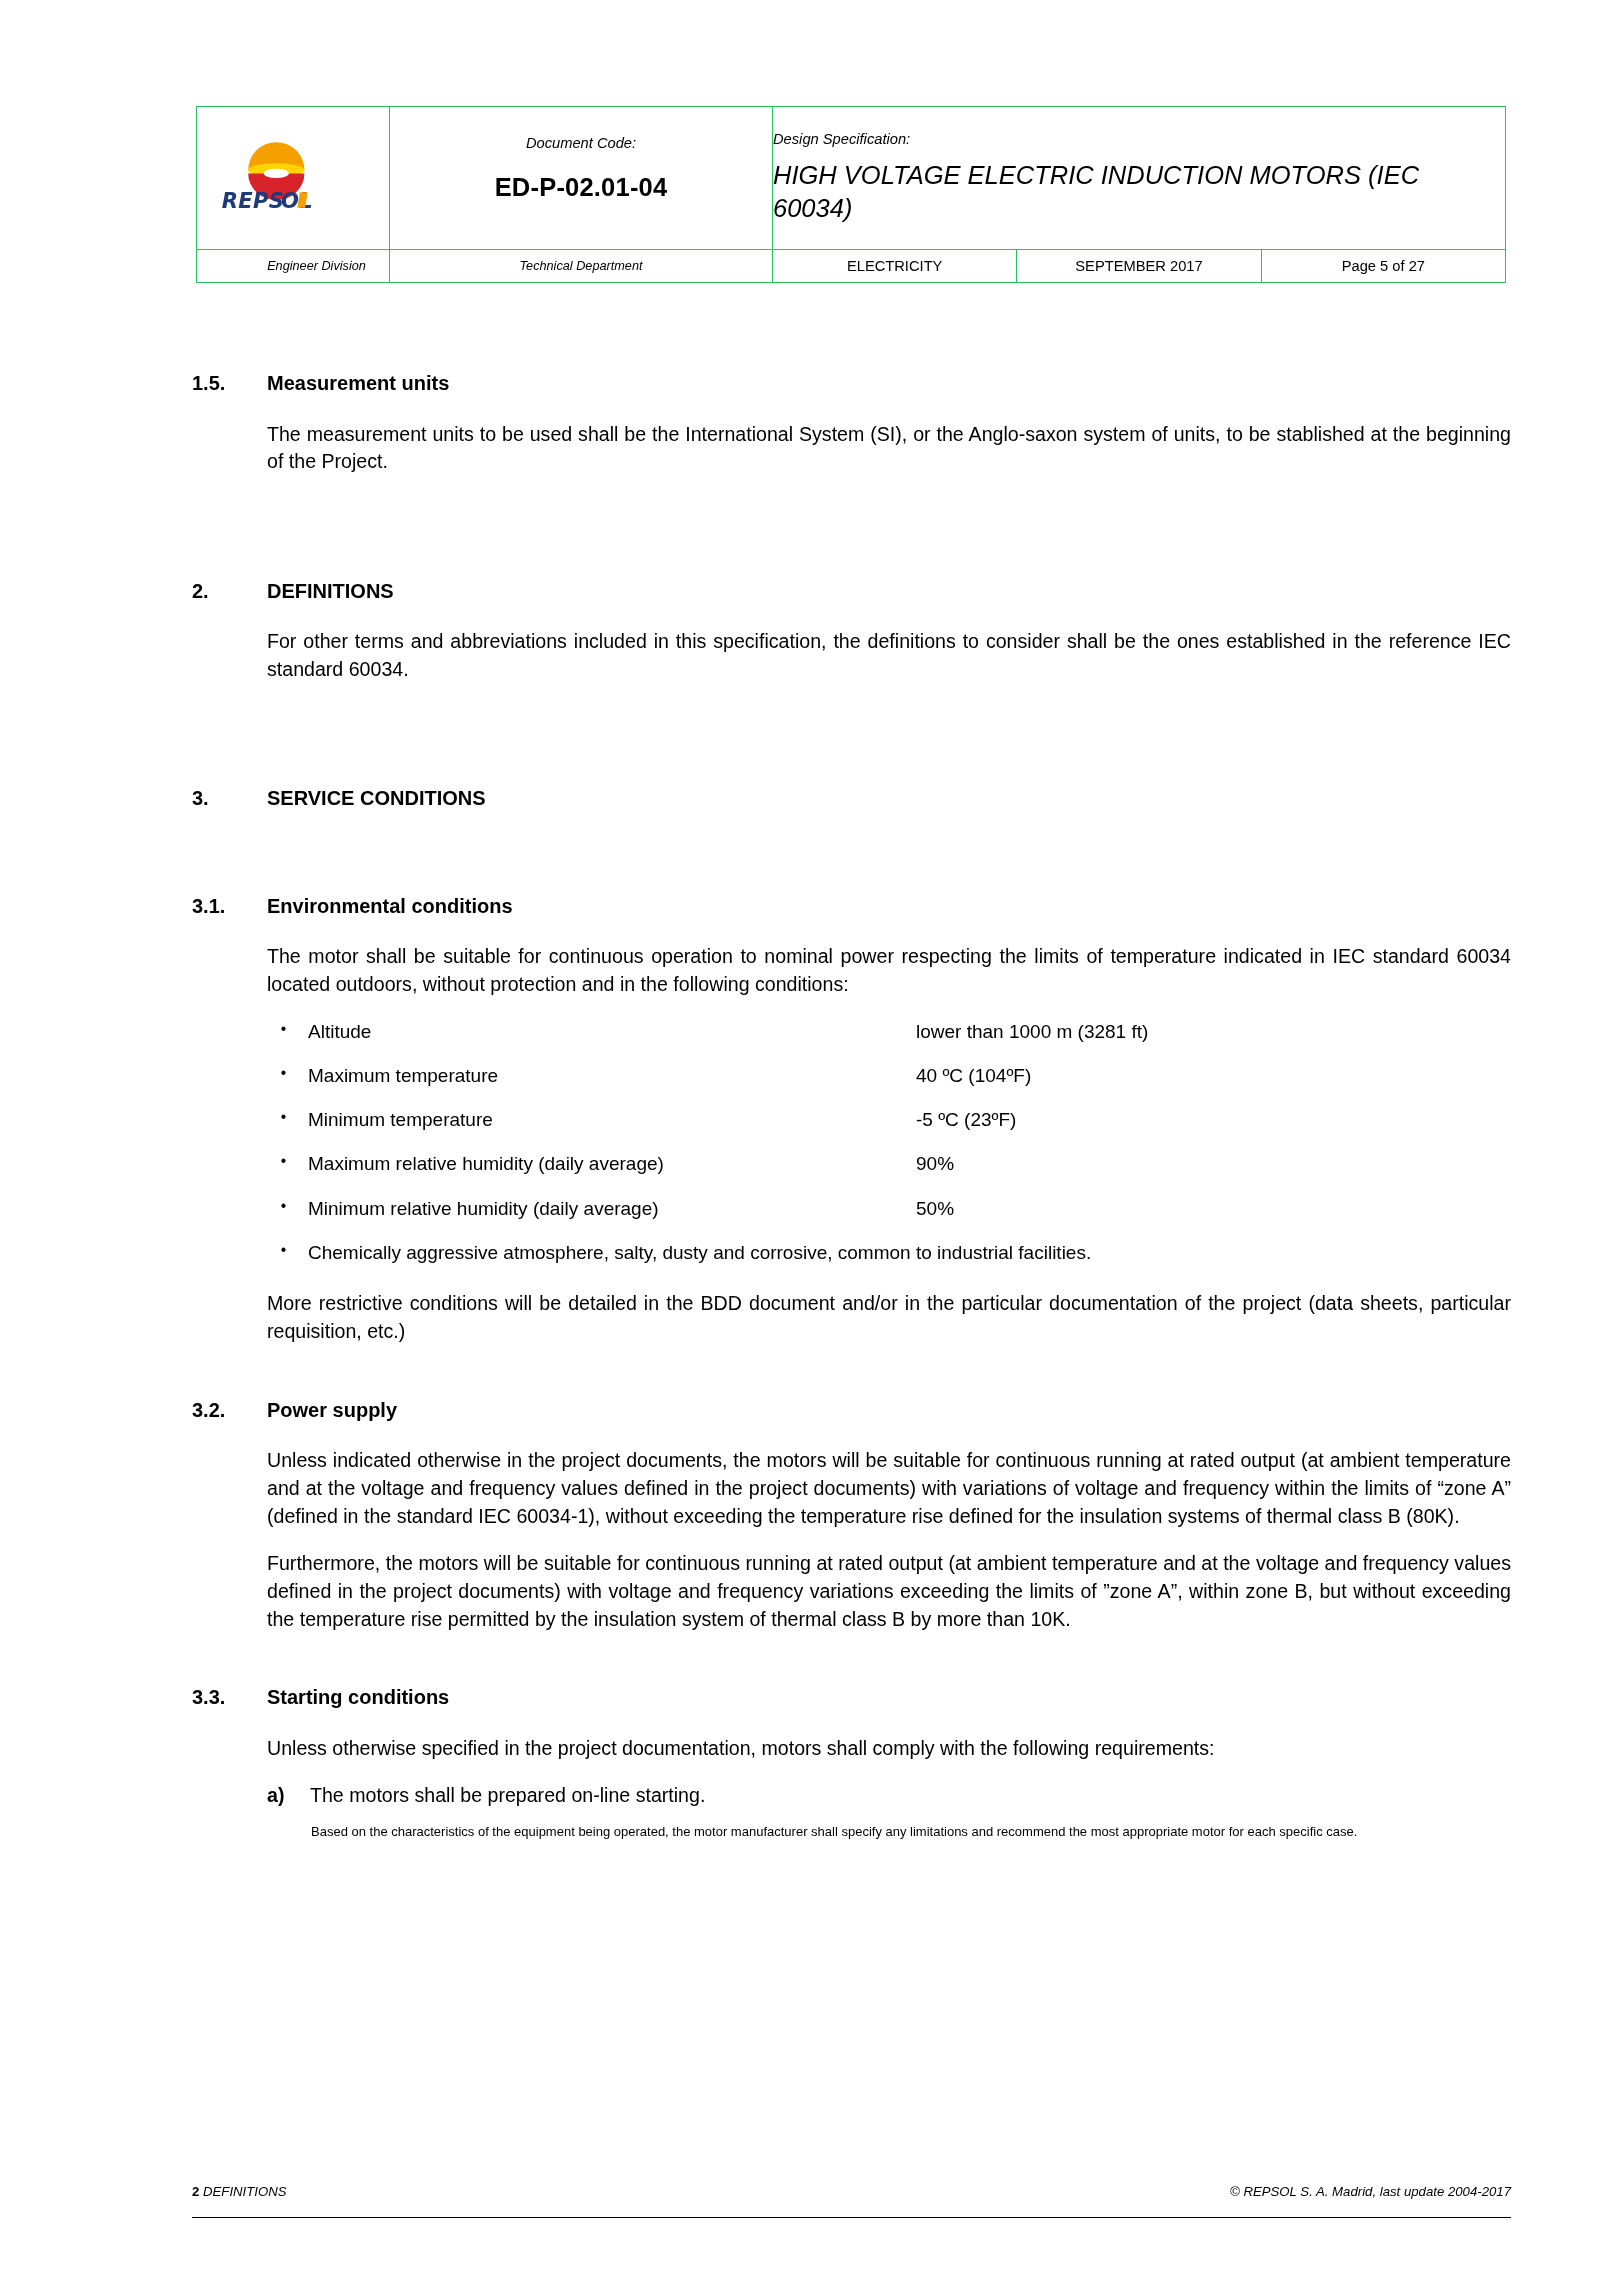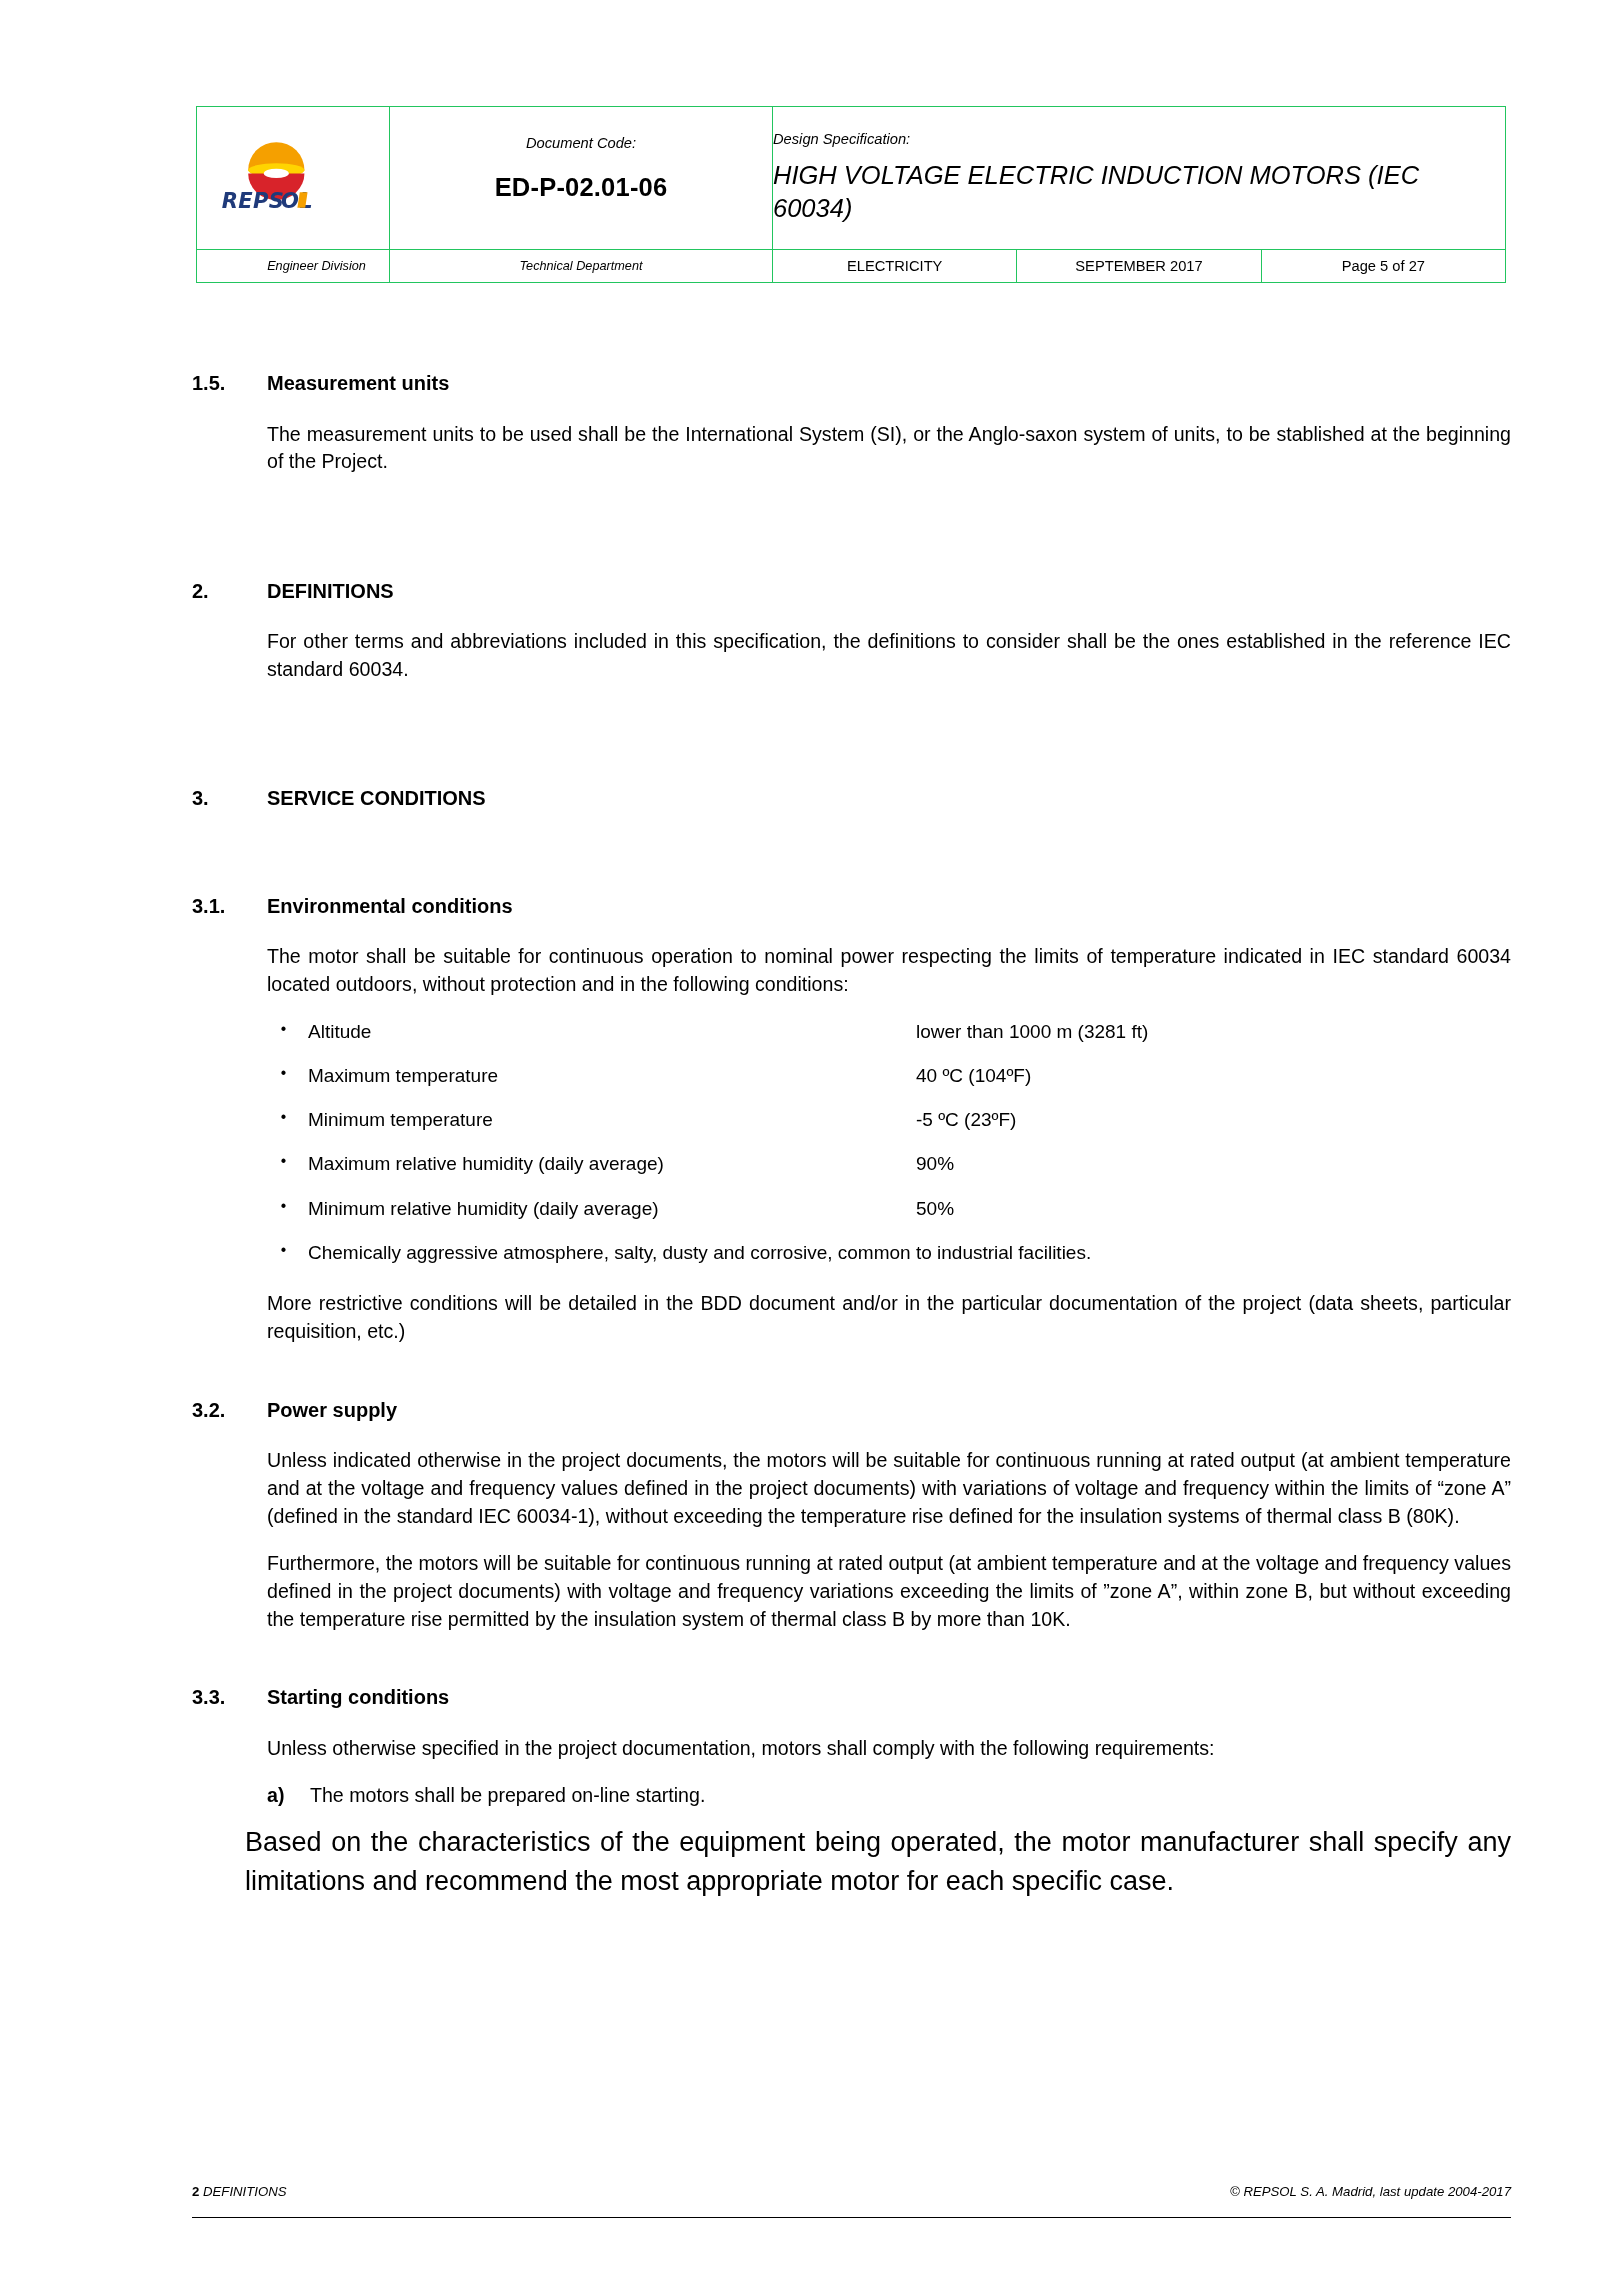--- a/index.html
+++ b/index.html
@@ -163,22 +163,22 @@
     margin-bottom: 13.7px;
     line-height: 1.4;
   }
   ol.alpha li .marker {
     position: absolute;
     left: 0;
     top: 0;
     font-weight: bold;
   }
   .sub-para {
-    margin-left: 53px;
-    font-size: 27px;
+    margin-left: 119px;
+    font-size: 13px;
     line-height: 1.42;
     text-align: justify;
   }
 
   
   .footer {
     position: absolute;
     left: 192px;
     top: 2184px;
     width: 1319px;
@@ -213,21 +213,21 @@
               <path d="M42 44 A36 34 0 0 0 114 44 Z" fill="#D8232A"></path>
               <ellipse cx="78" cy="44" rx="16" ry="6" fill="#ffffff"></ellipse>
               <text x="8" y="88" font-family="DejaVu Sans, sans-serif" font-size="27" font-weight="bold" font-style="italic" fill="#1F3A7A" letter-spacing="0.5">REPS</text>
               <text x="84" y="88" font-family="DejaVu Sans, sans-serif" font-size="27" font-weight="bold" font-style="italic" fill="#1F3A7A" letter-spacing="0.5">OL</text>
               <path d="M108 68 l10 0 -3 20 -10 0 z" fill="#F5A000"></path>
             </svg>
           </div>
         </td>
         <td class="doc-code-cell">
           <span class="doc-code-label">Document Code:</span>
-          <span class="doc-code-value">ED-P-02.01-06</span>
+          <span class="doc-code-value">ED-P-02.01-04</span>
         </td>
         <td class="spec-cell" colspan="3">
           <span class="spec-label">Design Specification:</span>
           <span class="spec-title">HIGH VOLTAGE ELECTRIC INDUCTION MOTORS (IEC 60034)</span>
         </td>
       </tr>
       <tr class="hrow">
         <td class="eng">Engineer Division</td>
         <td class="dept">Technical Department</td>
         <td class="disc">ELECTRICITY</td>

